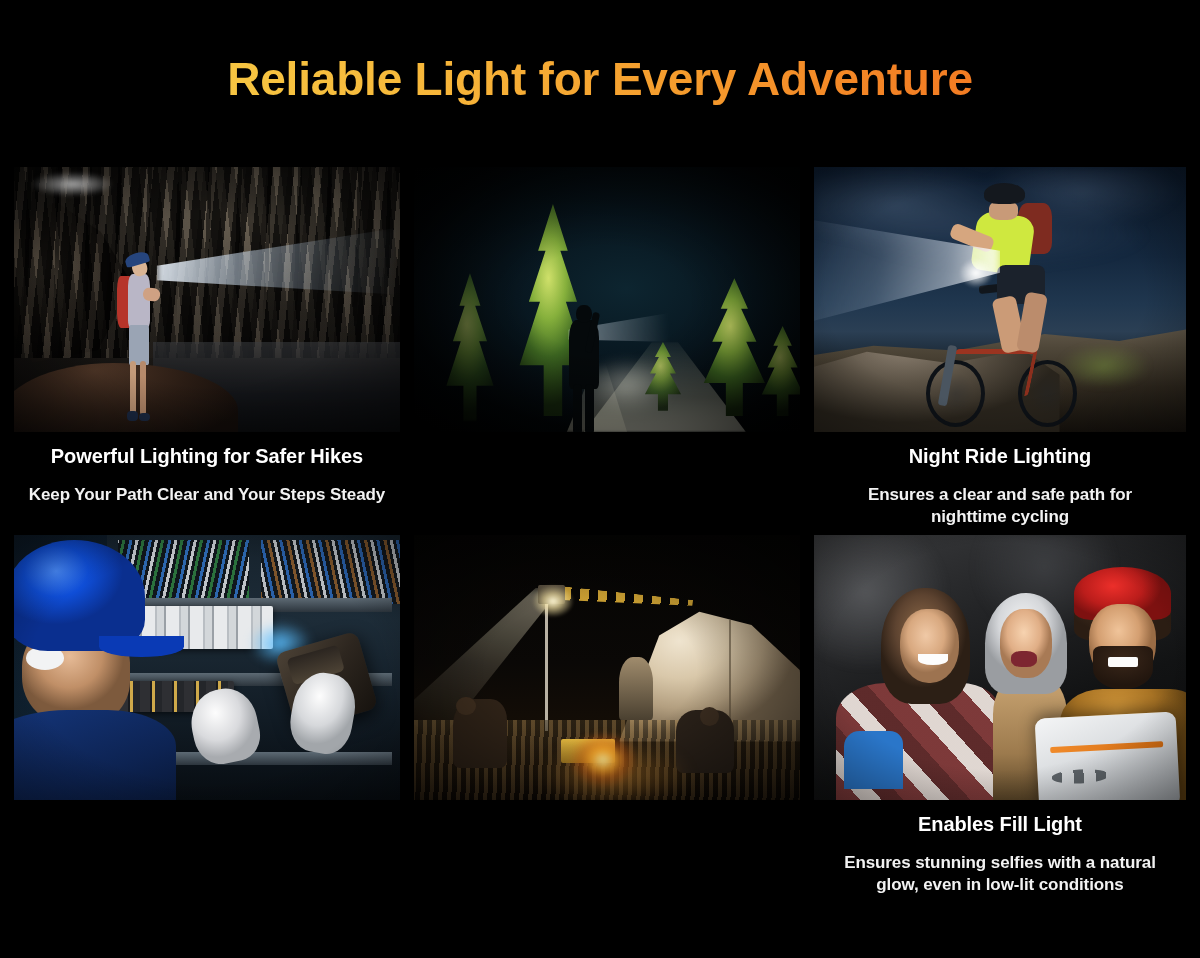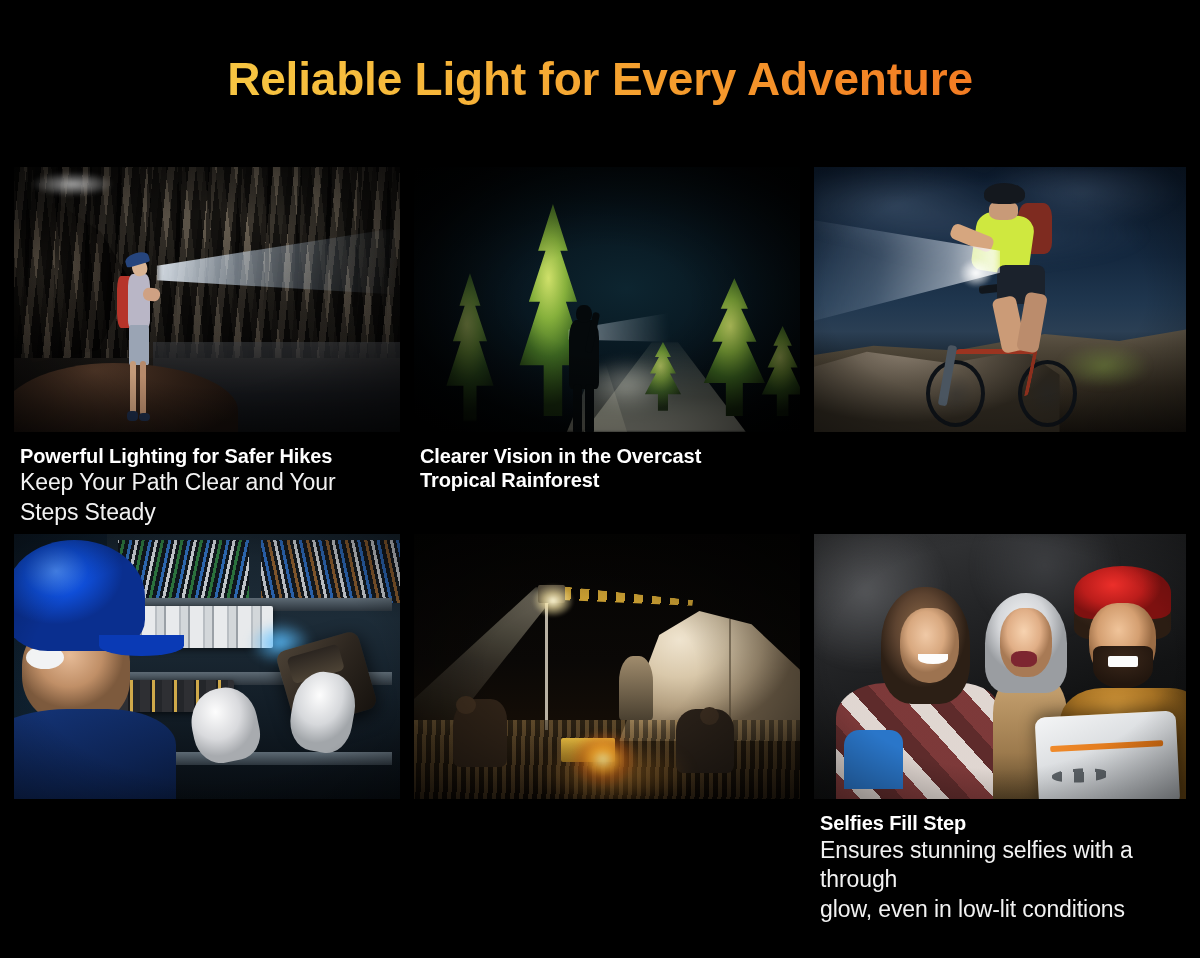--- a/index.html
+++ b/index.html
@@ -59,35 +59,35 @@
 
   .thumb {
     position: relative;
     width: 100%;
     height: 265px;
     overflow: hidden;
     background: #050505;
   }
   .col3 .thumb { height: 265px; }
 
-  .caption { padding: 12px 6px 0 6px; text-align: left; }
+  .caption { padding: 12px 6px 0 6px; text-align: center; }
 
   .cap-title {
     font-size: 20px;
     font-weight: 700;
     color: #ffffff;
     line-height: 1.22;
     letter-spacing: -0.1px;
     white-space: pre-line;
   }
 
   .cap-sub {
-    margin-top: 0;
-    font-size: 23px;
-    font-weight: 400;
+    margin-top: 16px;
+    font-size: 17px;
+    font-weight: 700;
     color: #f2f2f2;
     line-height: 1.28;
     letter-spacing: -0.1px;
     white-space: pre-line;
   }
 
   
   .layer { position: absolute; inset: 0; }
   .beam  { position: absolute; }
 
@@ -524,22 +524,20 @@
         <div class="fig-for">
           <div class="ff-body"></div>
           <div class="ff-arm"></div>
           <div class="ff-head"></div>
           <div class="ff-leg1"></div>
           <div class="ff-leg2"></div>
         </div>
         <div class="layer for-vig"></div>
       </div>
       <div class="caption">
-        <div class="cap-title">Clearer Vision in the Overcast
-Tropical Rainforest</div>
       </div>
     </div>
 
     <div class="card col3">
       <div class="thumb">
         <div class="bk-sky"></div>
         <div class="bk-clouds"></div>
         <div class="bk-ground"></div>
         <div class="bk-rock"></div>
         <div class="bk-grass"></div>
@@ -557,20 +555,25 @@
           <div class="rd-leg1"></div>
           <div class="rd-leg2"></div>
           <div class="rd-arm"></div>
           <div class="rd-face"></div>
           <div class="rd-helmet"></div>
         </div>
         <div class="beam bk-beam"></div>
         <div class="bk-lamp"></div>
         <div class="layer bk-vig"></div>
       </div>
+      <div class="caption">
+        <div class="cap-title">Night Ride Lighting</div>
+        <div class="cap-sub">Ensures a clear and safe path for
+nighttime cycling</div>
+      </div>
     </div>
 
     <div class="card">
       <div class="thumb">
         <div class="layer el-bg"></div>
         <div class="el-cab"></div>
         <div class="el-wires2"></div>
         <div class="el-wires"></div>
         <div class="el-rail r1"></div>
         <div class="el-breakers b1"></div>
@@ -638,20 +641,20 @@
         <div class="sf-c-face"></div>
         <div class="sf-c-beard"></div>
         <div class="sf-c-teeth"></div>
         <div class="sf-device">
           <div class="sf-device-strip"></div>
           <div class="sf-device-btns"></div>
         </div>
         <div class="layer sf-vig"></div>
       </div>
       <div class="caption">
-        <div class="cap-title">Selfies Fill Step</div>
-        <div class="cap-sub">Ensures stunning selfies with a through
+        <div class="cap-title">Enables Fill Light</div>
+        <div class="cap-sub">Ensures stunning selfies with a natural
 glow, even in low-lit conditions</div>
       </div>
     </div>
 
   </div>
 </div>
 
 </body></html>

